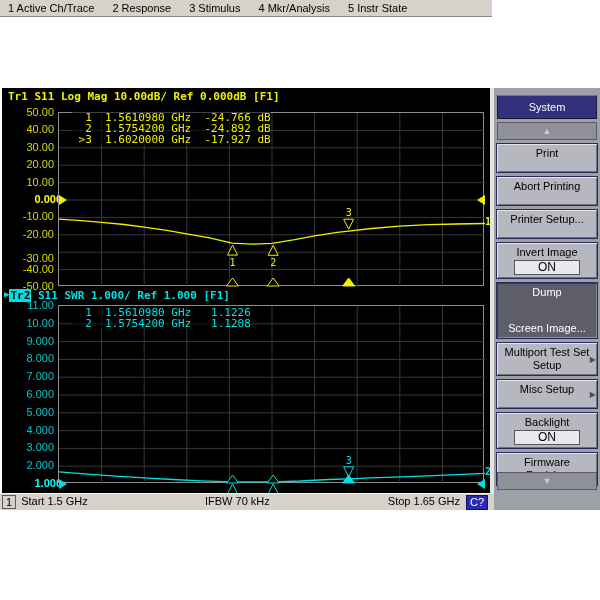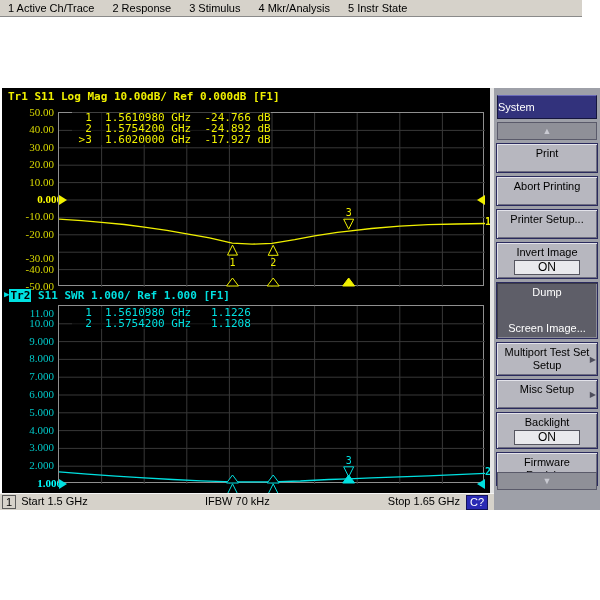--- a/index.html
+++ b/index.html
@@ -1,52 +1,52 @@
 <!DOCTYPE html>
 <html><head>
 <meta charset="utf-8">
 <style>
   * { margin:0; padding:0; box-sizing:border-box; }
   body { background:#fff; width:600px; height:600px; font-family:"Liberation Sans", sans-serif; }
   .page { position:relative; width:600px; height:600px; background:#fff; overflow:hidden; }
 
   
-  .menu-bar { position:absolute; left:0; top:71; width:582px; height:17px; background:#d6d2ca;
+  .menu-bar { position:absolute; left:0; top:71; width:492px; height:17px; background:#d6d2ca;
               border-bottom:1px solid #8a8a8a; font-size:11px; color:#000; line-height:16px; }
   .menu-item { display:inline-block; padding:0 9px; cursor:default; }
   .menu-item:first-child { padding-left:8px; }
 
   
   .screen { position:absolute; left:2px; top:88px; width:488px; height:405px; background:#000; }
   .trace-title { position:absolute; left:6px; font-family:"DejaVu Sans Mono", monospace;
                  font-size:11px; font-weight:bold; white-space:pre; }
   .t1 { color:#f0f000; }
   .t2 { color:#00e0e0; }
   .tr2-arrow { color:#00e0e0; font-size:9px; vertical-align:top; }
   .tr2-badge { background:#00e0e0; color:#000; padding:0 1px; }
   .plot { position:absolute; border:1px solid #8f8f8f; background:#000; overflow:visible; }
-  .ylab { position:absolute; width:52px; text-align:right; font-family:Liberation Serif, serif;
+  .ylab { position:absolute; width:52px; text-align:right; font-family:Liberation Sans, sans-serif;
           font-size:11px; line-height:12px; }
   .ylab.y1 { color:#d8d800; }
   .ylab.y2 { color:#00c8c8; }
   .ylab.ref { font-weight:bold;margin-left:8px; }
   .ylab.y1.ref { color:#ffff00; }
   .ylab.y2.ref { color:#00ffff; }
   .mtable { position:absolute; left:70px; font-family:"DejaVu Sans Mono", monospace;
             font-size:11px; line-height:11px; white-space:pre; background:rgba(0,0,0,.55); }
   .mtable.m1 { color:#f0f000; }
   .mtable.m2 { color:#00e0e0; }
   .end-label { position:absolute; font-family:"DejaVu Sans Mono", monospace; font-size:10px; font-weight:bold; }
 
   
   .screen-edge { position:absolute; left:490px; top:88px; width:4px; height:405px; background:#e4e4e4; }
   .sidebar { position:absolute; left:494px; top:88px; width:106px; height:422px; background:#9ea0a8; }
   .sk-head { position:absolute; left:3px; top:7px; width:100px; height:24px; background:#32327c;
              border:1px solid #15153d; border-top-color:#6a6ab8; color:#fff; font-size:11px;
-             line-height:22px; }
+             text-align:center; line-height:22px; }
   .sk-scroll { position:absolute; left:3px; width:100px; height:18px; background:#8f9098;
                border:1px solid #5a5a6a; color:#c9cad2; text-align:center; font-size:9px; line-height:17px; }
   .sk-list { position:absolute; left:2px; top:55px; width:102px; }
   .sk-btn { position:relative; width:102px; background:#b7b7bf; border:1px solid #2a2a5e;
             box-shadow:inset 1px 1px 0 #e3e3ea, inset -1px -1px 0 #6e6e80;
             margin-bottom:3px; color:#000; font-size:11px; line-height:13px;
             text-align:center; padding:3px 2px; min-height:30px;
             display:flex; flex-direction:column; justify-content:flex-start; }
   .sk-btn.pressed { background:#5e5e68; color:#fff;
                     box-shadow:inset 1px 1px 0 #3c3c46, inset -1px -1px 0 #8a8a96;gap:23px; }
@@ -126,21 +126,21 @@
         <path d="M214.19280000000026,165 L208.19280000000026,173 L220.19280000000026,173 Z" fill="#000" stroke="#f0f000"></path>
         <text x="289.68000000000046" y="103.19297999999999" fill="#f0f000" text-anchor="middle" font-size="10" font-family="DejaVu Sans Mono, monospace">3</text>
         <path d="M289.68000000000046,116.19297999999999 L284.68000000000046,106.19297999999999 L294.68000000000046,106.19297999999999 Z" fill="#000" stroke="#f0f000"></path>
         <path d="M289.68000000000046,165 L283.68000000000046,173 L295.68000000000046,173 Z" fill="#f0f000" stroke="#f0f000"></path>
       </svg>
     <div class="mtable m1" style="top:24px;" id="mt1"><div>  1  1.5610980 GHz  -24.766 dB</div><div>  2  1.5754200 GHz  -24.892 dB</div><div> &gt;3  1.6020000 GHz  -17.927 dB</div></div>
     <div class="end-label t1" id="end1" style="left: 483px; top: 128.49px;">1</div>
 
     <div class="trace-title" style="top:201px; left:2px;"><span class="tr2-arrow">▶</span><span class="tr2-badge">Tr2</span><span class="t2"> S11 SWR 1.000/ Ref 1.000 [F1]</span></div>
     <div id="ylab2">
-        <div class="ylab y2" style="top: 211px; left: 0px; margin-top: 8px;">11.00</div>
+        <div class="ylab y2" style="top: 211px; left: 0px;">11.00</div>
         <div class="ylab y2" style="top: 228.8px; left: 0px;">10.00</div>
         <div class="ylab y2" style="top: 246.6px; left: 0px;">9.000</div>
         <div class="ylab y2" style="top: 264.4px; left: 0px;">8.000</div>
         <div class="ylab y2" style="top: 282.2px; left: 0px;">7.000</div>
         <div class="ylab y2" style="top: 300px; left: 0px;">6.000</div>
         <div class="ylab y2" style="top: 317.8px; left: 0px;">5.000</div>
         <div class="ylab y2" style="top: 335.6px; left: 0px;">4.000</div>
         <div class="ylab y2" style="top: 353.4px; left: 0px;">3.000</div>
         <div class="ylab y2" style="top: 371.2px; left: 0px;">2.000</div>
         <div class="ylab y2 ref" style="top: 389px; left: 0px;">1.000</div>

